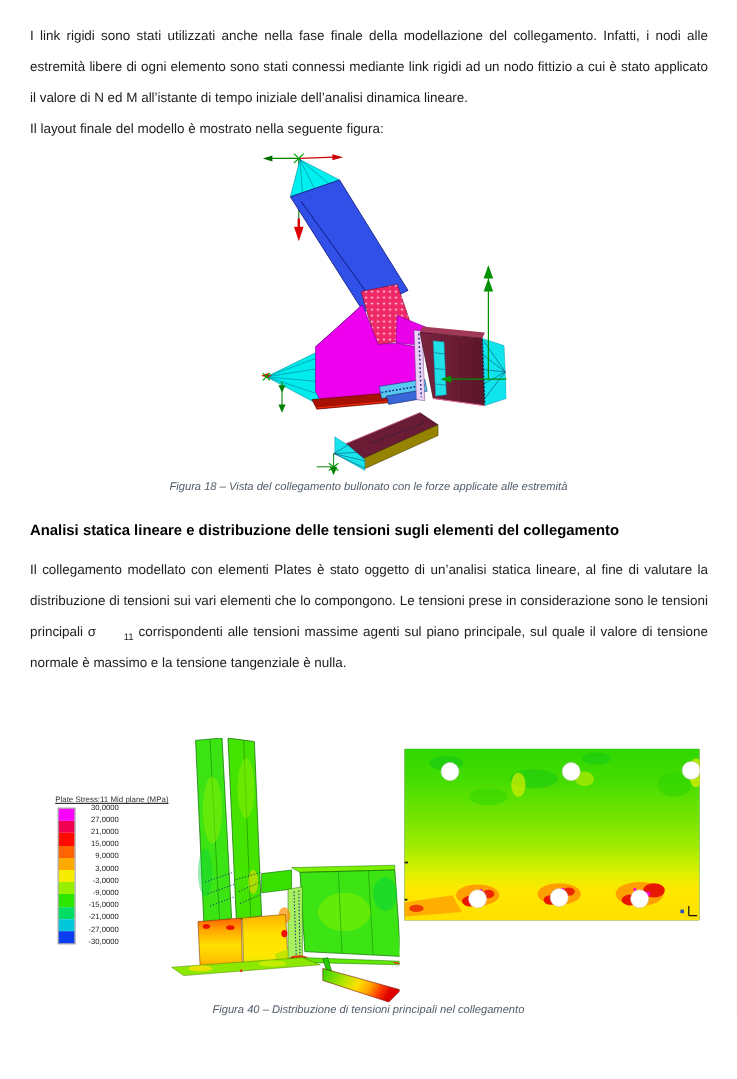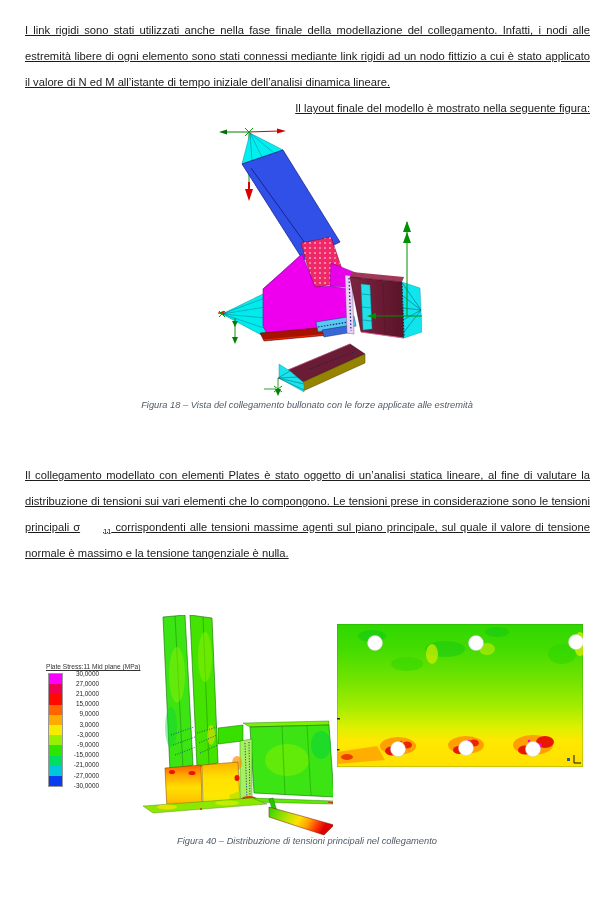--- a/index.html
+++ b/index.html
@@ -6,21 +6,21 @@
   .page{
     position:relative; width:614px; height:899px; margin:0 auto;
     background:#ffffff; overflow:hidden;
     font-family:"Liberation Sans", sans-serif; color:#1c1c1c;
   }
   .bodytext{
     position:absolute; left:25px; width:565px;
     font-size:11.2px; line-height:26px; text-align:justify;
     color:#1c1c1c; margin:0;
   }
-  .bodytext p{margin:0; text-align:justify;text-decoration:underline;}
+  .bodytext p{margin:0; text-align:justify;}
   .bodytext sub{font-size:8px; line-height:0;margin-left:23px;}
   .heading{
     position:absolute; left:25px; top:435px; width:565px;
     font-size:12.4px; font-weight:bold; color:#000; margin:0;
   }
   .caption{
     position:absolute; left:0; width:614px; text-align:center;
     font-size:9.3px; font-style:italic; color:#505c69;
   }
   .fig{position:absolute;}
@@ -42,21 +42,21 @@
     color:#222; white-space:nowrap;
   }
 </style>
 </head>
 <body>
 
 <div class="page">
 
   <div class="bodytext" style="top:17px;">
     <p>I link rigidi sono stati utilizzati anche nella fase finale della modellazione del collegamento. Infatti, i nodi alle estremità libere di ogni elemento sono stati connessi mediante link rigidi ad un nodo fittizio a cui è stato applicato il valore di N ed M all’istante di tempo iniziale dell’analisi dinamica lineare.</p>
-    <p style="text-align:right;margin-left:38px;">Il layout finale del modello è mostrato nella seguente figura:</p>
+    <p style="text-align:left;">Il layout finale del modello è mostrato nella seguente figura:</p>
   </div>
 
   <svg class="fig" style="left:218px; top:126px;" width="204" height="270" viewBox="0 0 204 270">
     <defs>
       <pattern id="boltdots" width="5" height="5" patternUnits="userSpaceOnUse">
         <circle cx="2" cy="2" r="0.8" fill="#ffffff"></circle>
       </pattern>
       <linearGradient id="maroonshade" x1="0" y1="0" x2="1" y2="0">
         <stop offset="0" stop-color="#7c2440"></stop>
           <stop offset="1" stop-color="#5a1428"></stop>
@@ -179,20 +179,21 @@
       <line x1="1" y1="185" x2="7" y2="191" stroke="#00a000" stroke-width="1"></line>
       <line x1="1" y1="191" x2="7" y2="185" stroke="#00a000" stroke-width="1"></line>
       <line x1="17" y1="192" x2="17" y2="214" stroke="#008000" stroke-width="0.9"></line>
       <polygon points="17,201 14,195 20,195" fill="#008000"></polygon>
       <polygon points="17,218 14,211 20,211" fill="#008000"></polygon>
     </g>
   </svg>
 
   <div class="caption" style="top:400px;">Figura 18 – Vista del collegamento bullonato con le forze applicate alle estremità</div>
 
+  <h2 class="heading">Analisi statica lineare e distribuzione delle tensioni sugli elementi del collegamento</h2>
 
   <div class="bodytext" style="top:462px;">
     <p><span>Il collegamento modellato con elementi Plates è stato oggetto di un’analisi statica lineare, al fine di valutare la distribuzione di tensioni sui vari elementi che lo compongono. Le tensioni prese in considerazione sono le tensioni principali σ</span><sub>11</sub><span> corrispondenti alle tensioni massime agenti sul piano principale, sul quale il valore di tensione normale è massimo e la tensione tangenziale è nulla.</span></p>
   </div>
 
   <div class="legend">
     <div class="legend-title">Plate Stress:11 Mid plane (MPa)</div>
     <div class="legend-body">
       <div class="colorbar">
         <div class="seg" style="background: rgb(250, 0, 255);"></div>

